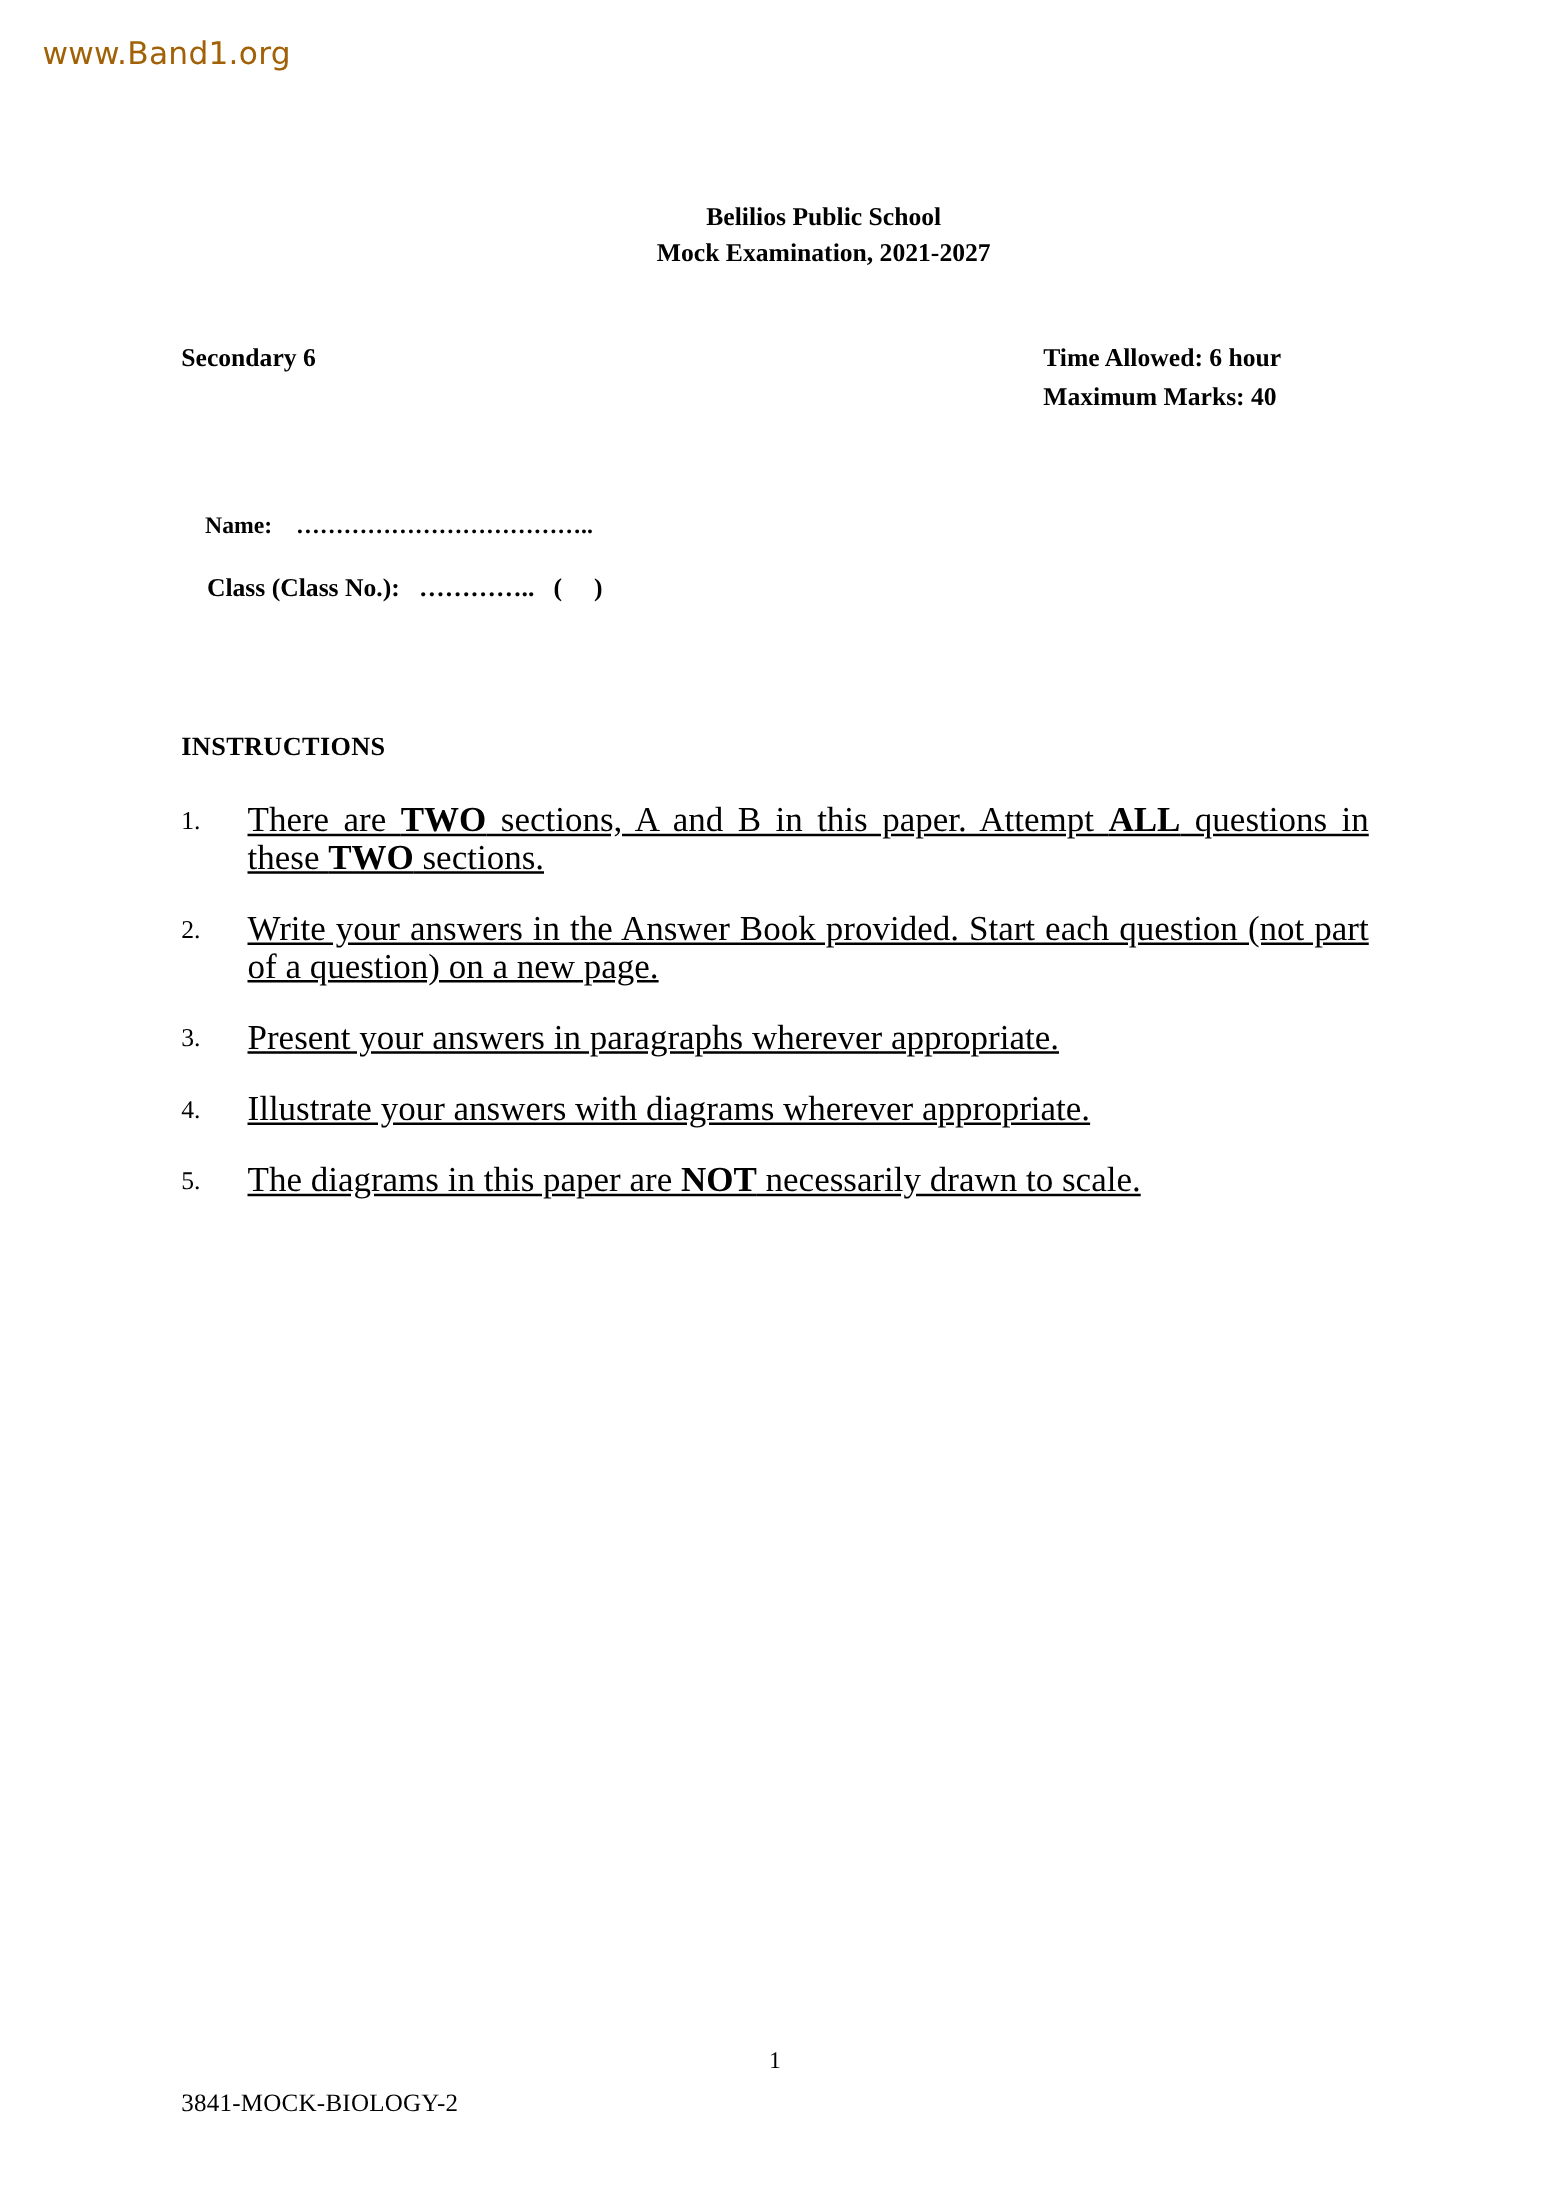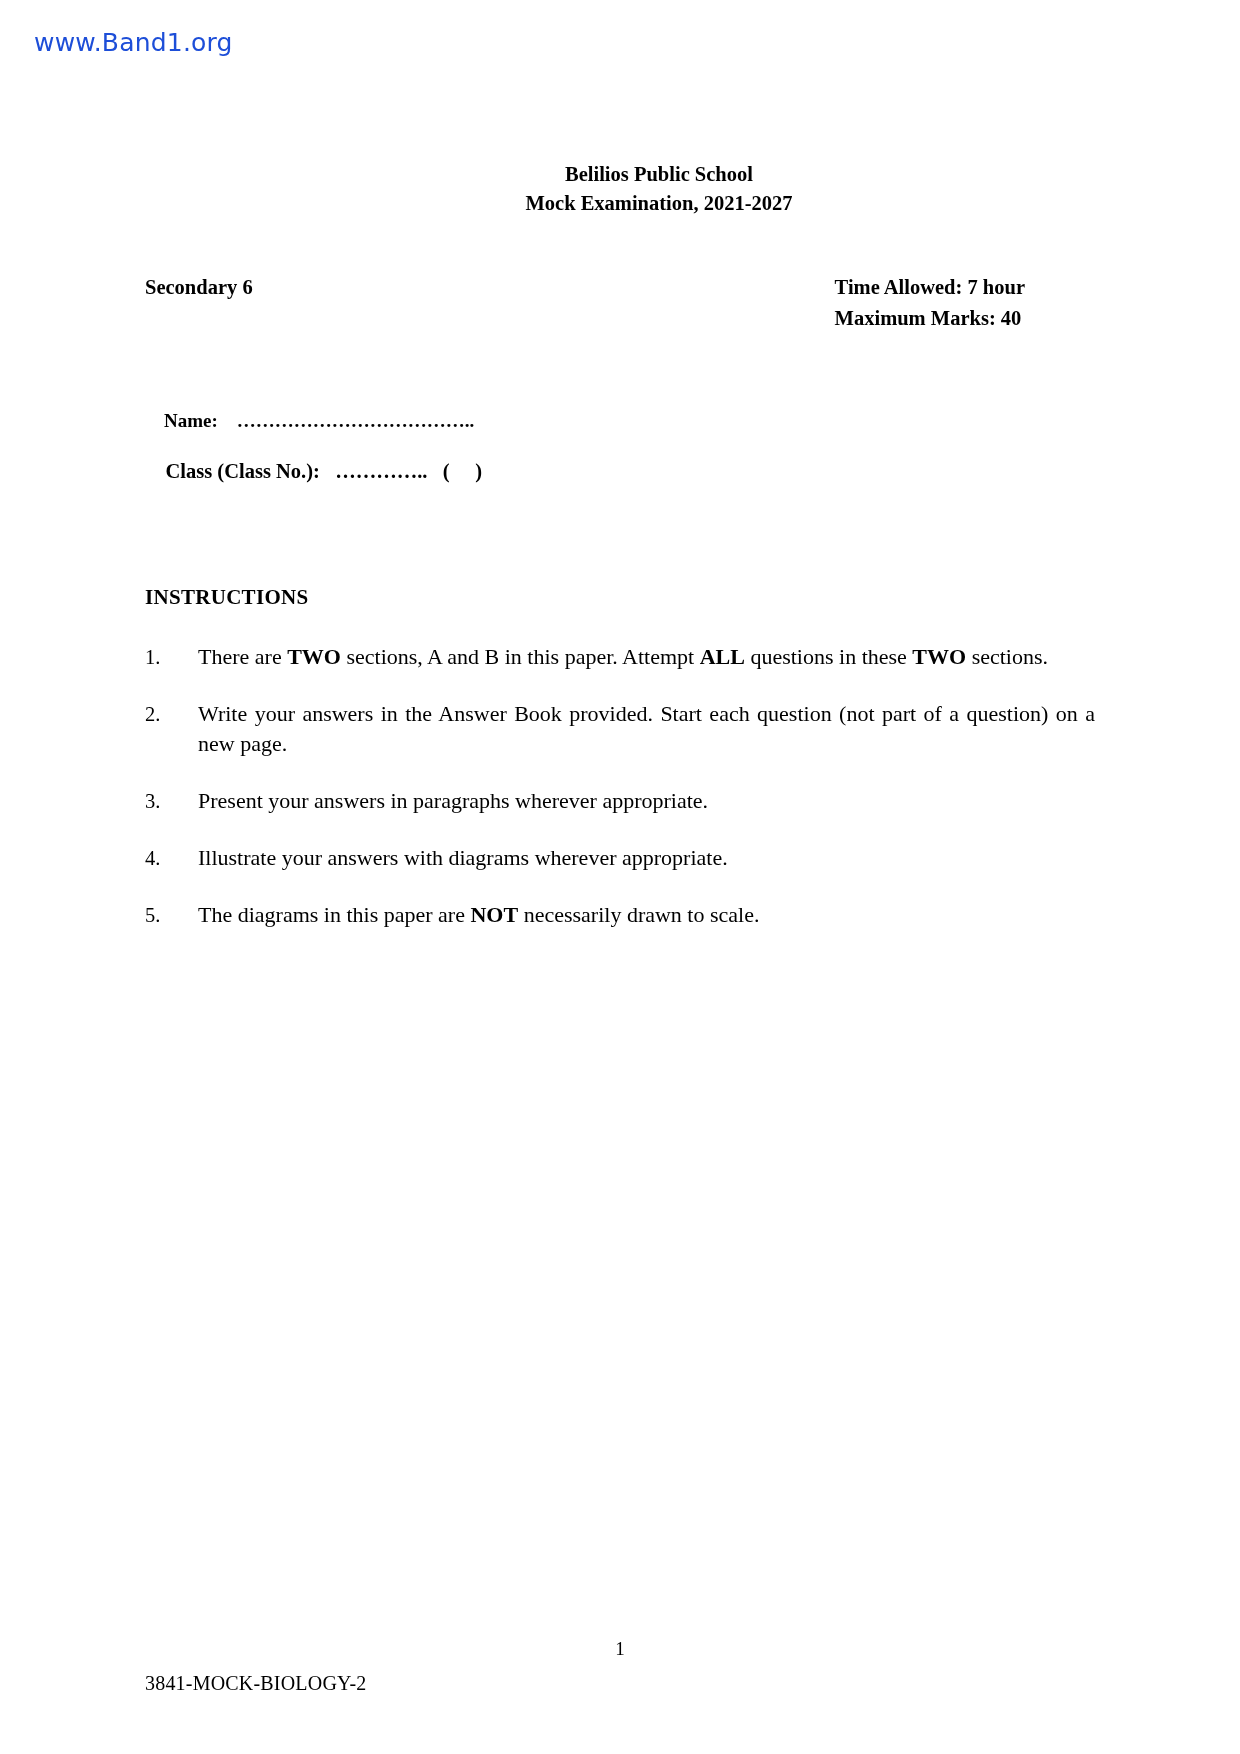--- a/index.html
+++ b/index.html
@@ -15,21 +15,21 @@
     color: #000000;
     overflow: hidden;
   }
 
   .watermark {
     position: absolute;
     top: 28px;
     left: 34px;
     font-family: "DejaVu Sans", sans-serif;
     font-size: 25px;
-    color: #1d4ed8;
+    color: #a16207;
     letter-spacing: 0.2px;
   }
 
   .page {
     position: absolute;
     top: 0;
     left: 0;
     width: 1240px;
     height: 1754px;
   }
@@ -110,21 +110,22 @@
     position: absolute;
     left: 0;
     top: 0;
     width: 44px;
     font-size: 20.5px;
   }
   .ins-text {
     display: block;
     margin-left: 53px;
     text-align: justify;
-    font-size: 22px;
+    font-size: 28px;
+    text-decoration: underline;
   }
   .ins-item.last .ins-text,
   .ins-item.nojust .ins-text {
     text-align: left;
   }
   b { font-weight: bold; }
 
   .page-number {
     position: absolute;
     top: 1638px;
@@ -150,21 +151,21 @@
   <div class="watermark">www.Band1.org</div>
 
   <div class="header-block">
     <div>Belilios Public School</div>
     <div>Mock Examination, 2021-2027</div>
   </div>
 
   <div class="meta-row">
     <div class="left">Secondary 6</div>
     <div class="right">
-      <div>Time Allowed: 7 hour</div>
+      <div>Time Allowed: 6 hour</div>
       <div>Maximum Marks: 40</div>
     </div>
   </div>
 
   <div class="field-name">
     <span>Name:</span><span>&nbsp;&nbsp;&nbsp;&nbsp;</span><span>………………………………..</span>
   </div>
 
   <div class="field-class">
     <span>Class (Class No.):</span><span>&nbsp;&nbsp;&nbsp;</span><span>…………..</span><span>&nbsp;&nbsp;&nbsp;</span><span>(</span><span>&nbsp;&nbsp;&nbsp;&nbsp;&nbsp;</span><span>)</span>

